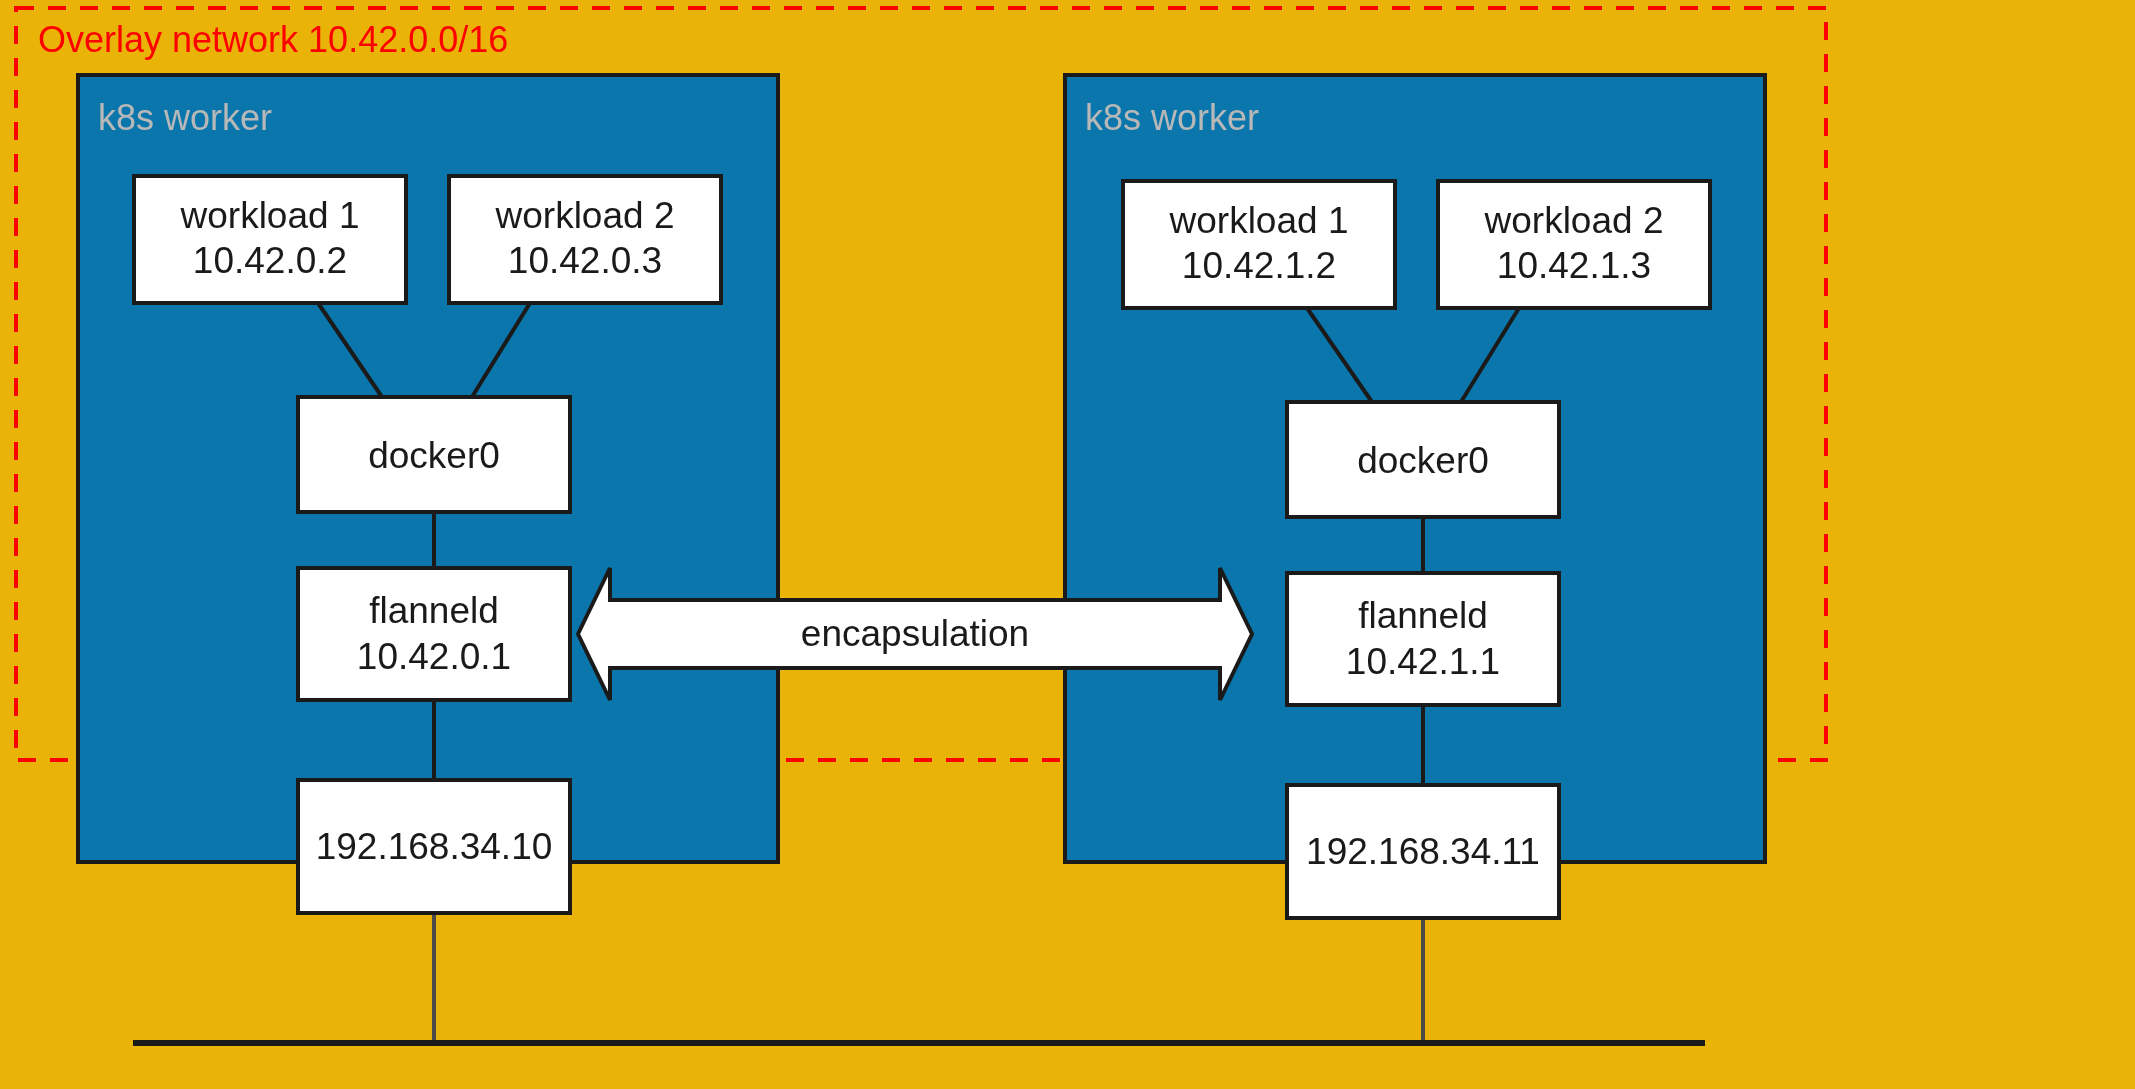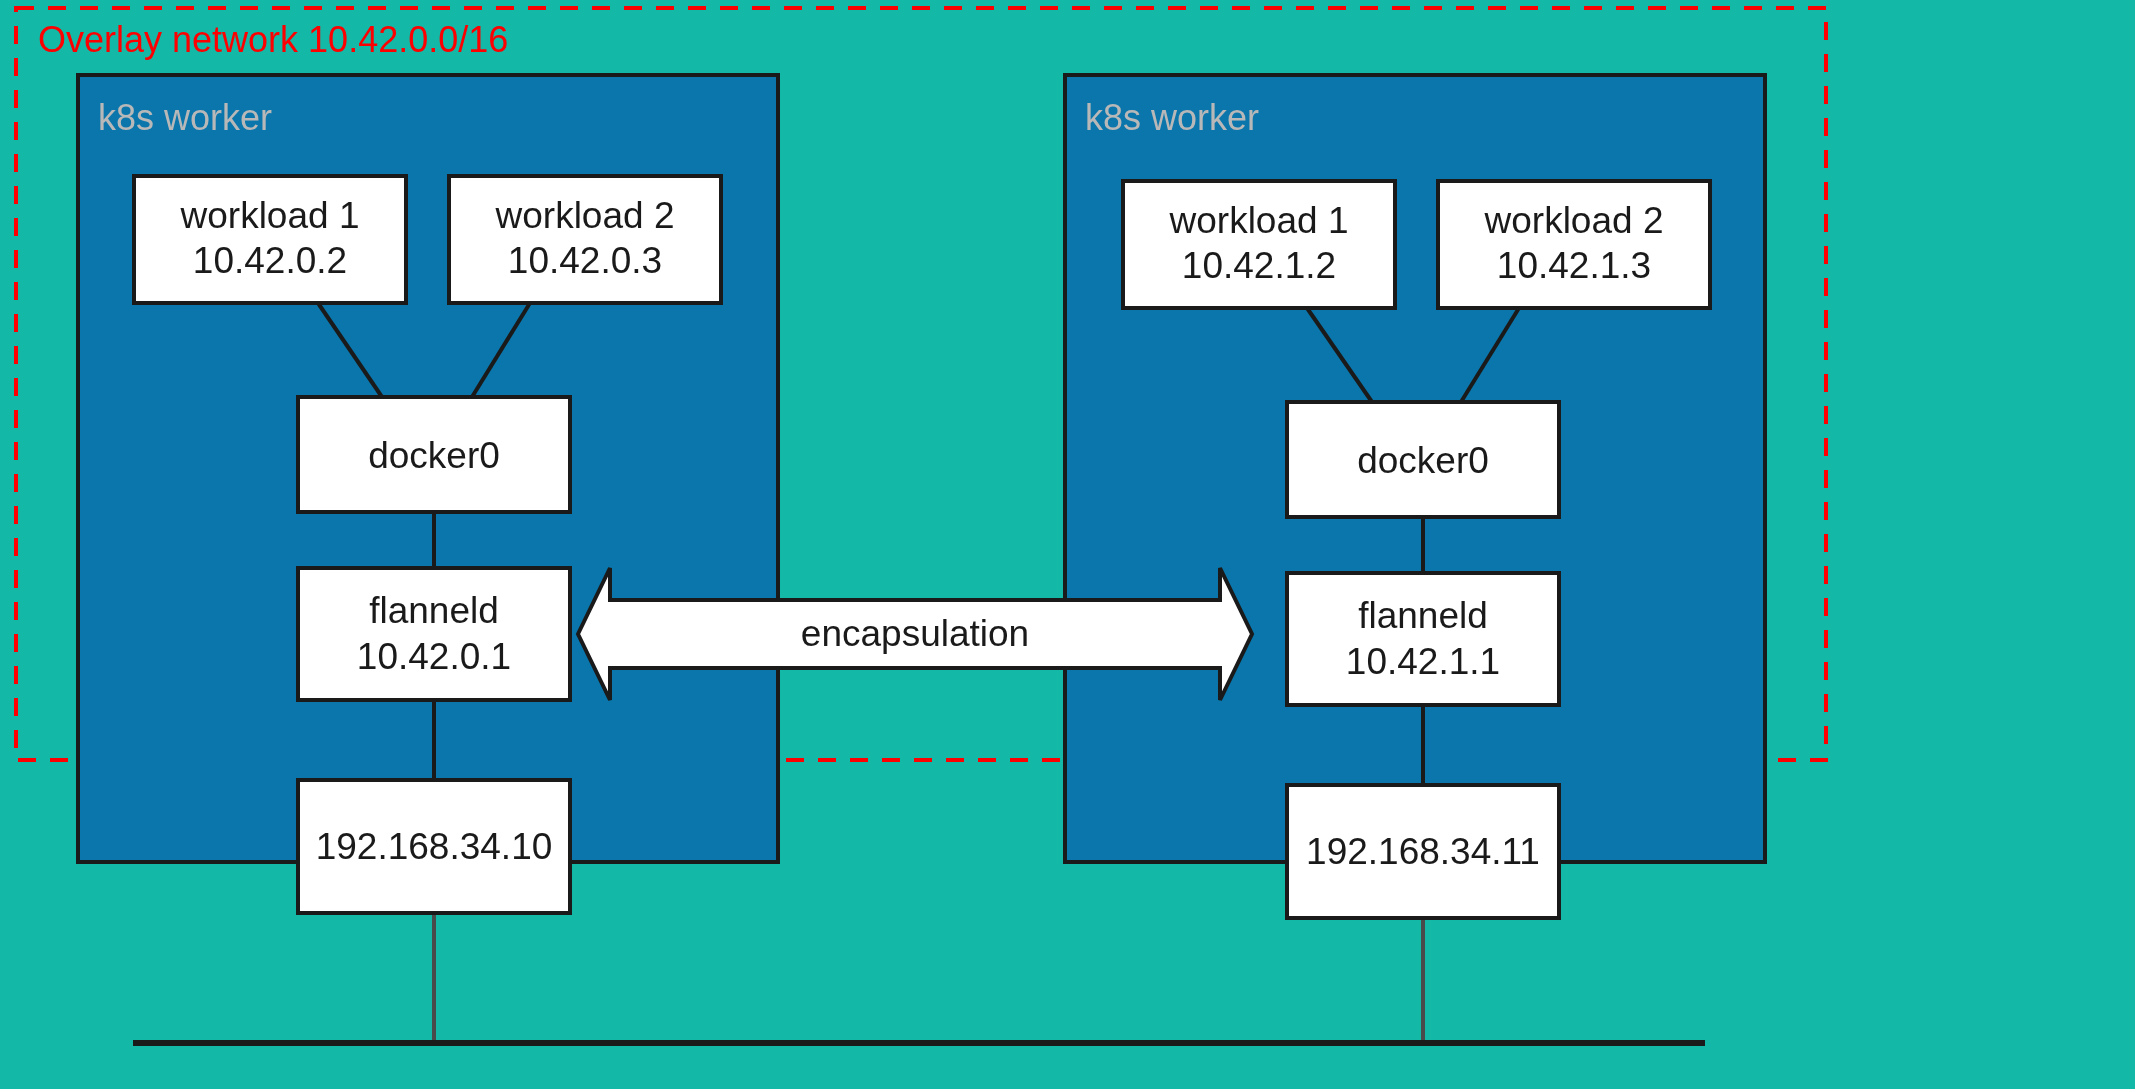--- a/index.html
+++ b/index.html
@@ -10,21 +10,21 @@
   body {
     width: 2135px;
     height: 1089px;
     font-family: "Liberation Sans", sans-serif;
     overflow: hidden;
   }
   #diagram-root {
     position: relative;
     width: 2135px;
     height: 1089px;
-    background: #14b8a6;
+    background: #eab308;
   }
   svg.canvas {
     display: block;
     width: 2135px;
     height: 1089px;
   }
   .box-text {
     font-family: "Liberation Sans", sans-serif;
     font-size: 37px;
     fill: #1a1a1a;

